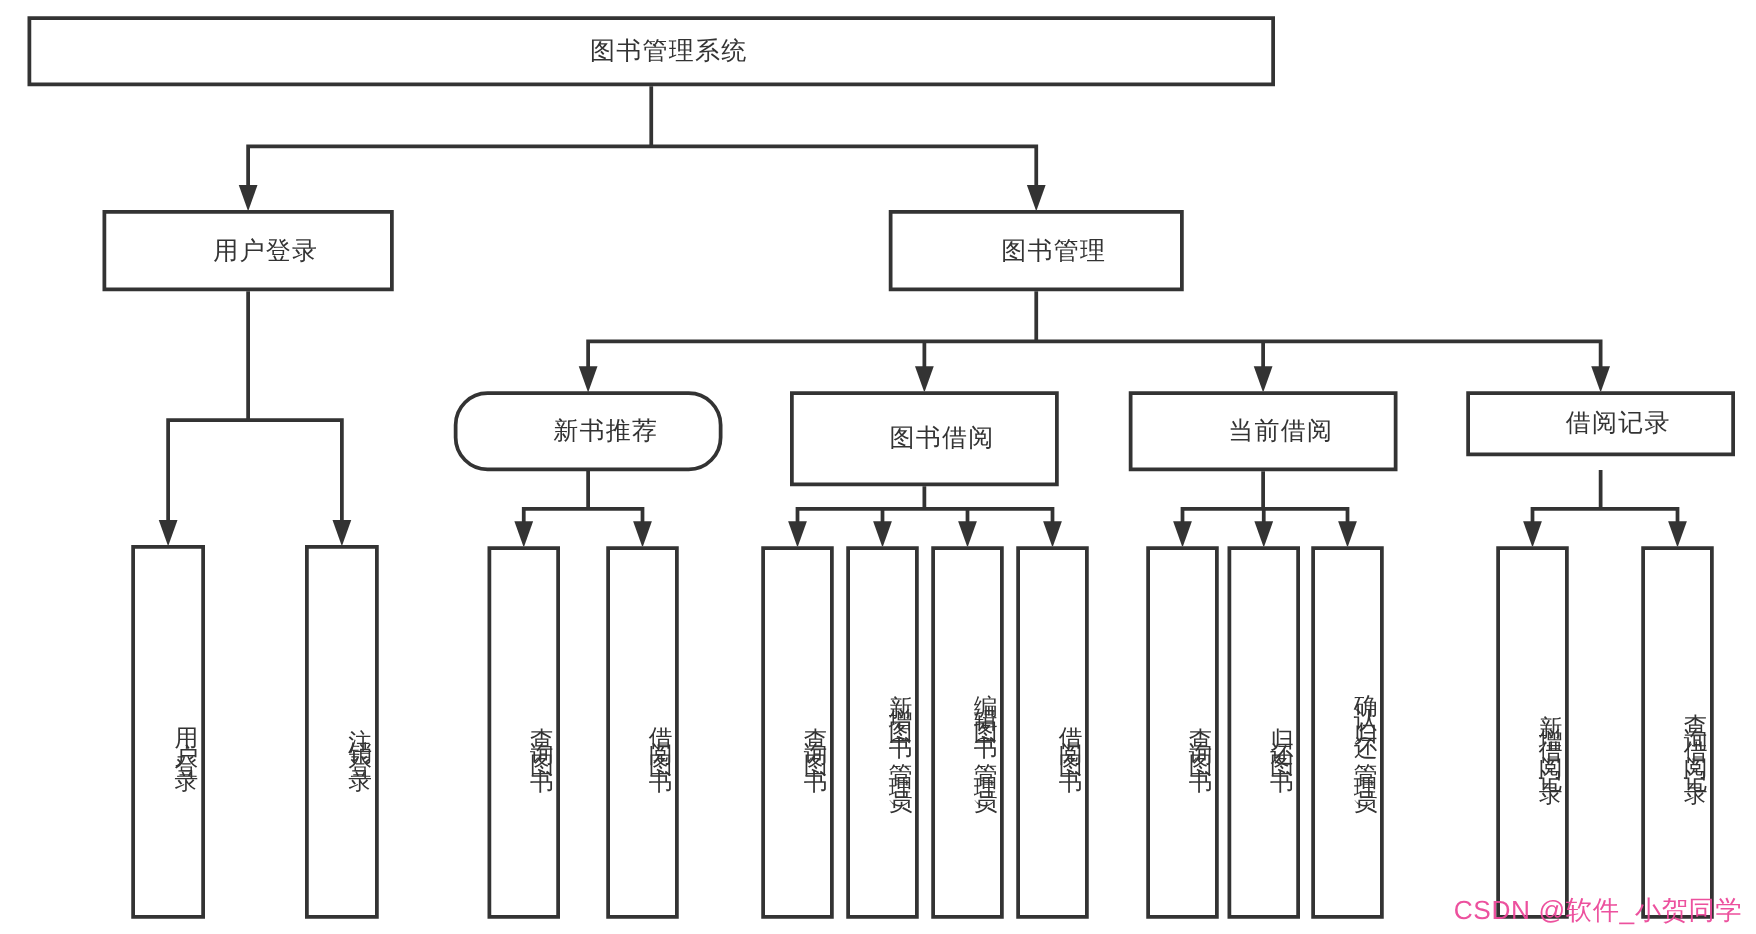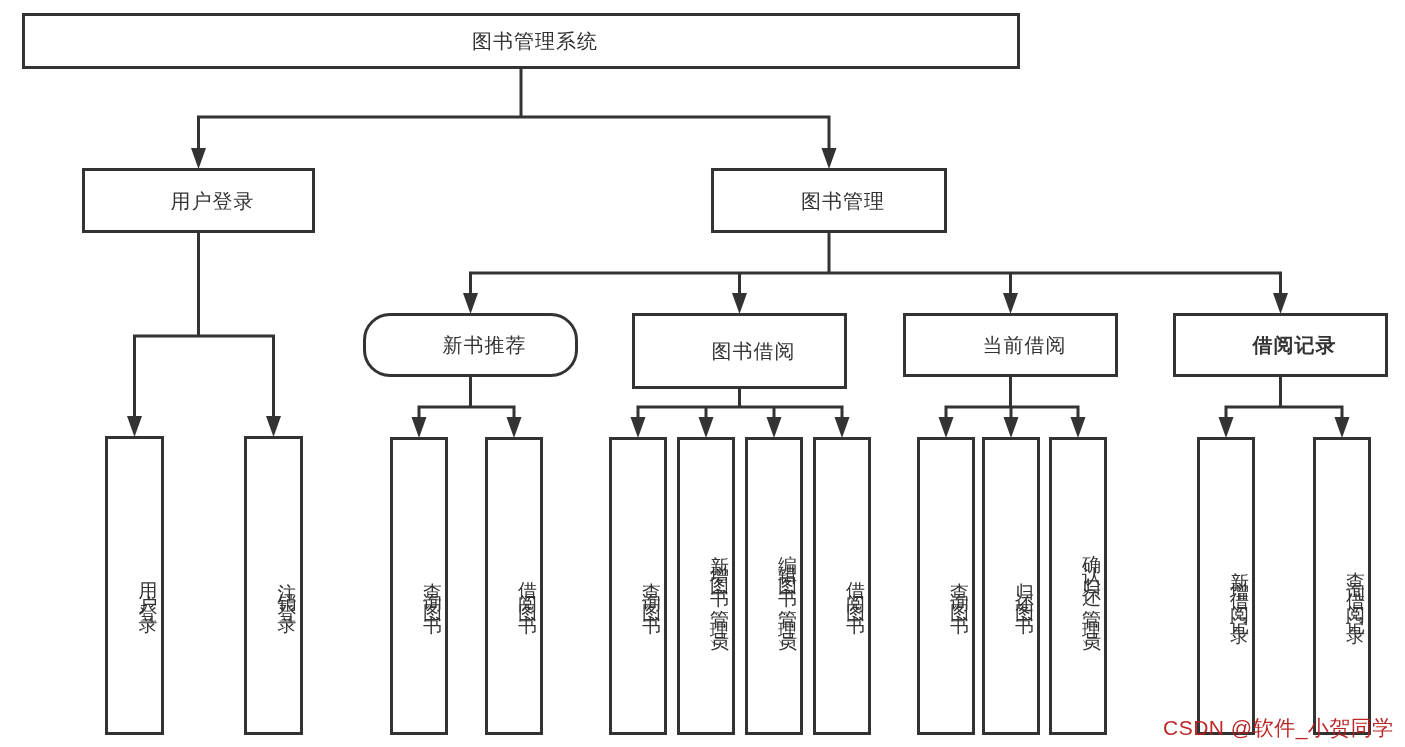--- a/index.html
+++ b/index.html
@@ -96,21 +96,21 @@
       </div>
       <div class="node" style="left: 363px; top: 313px; width: 215px; height: 64px; border-radius: 27px;">
         <span class="lbl">新书推荐</span>
       </div>
       <div class="node" style="left: 632px; top: 313px; width: 215px; height: 76px;">
         <span class="lbl">图书借阅</span>
       </div>
       <div class="node" style="left: 903px; top: 313px; width: 215px; height: 64px;">
         <span class="lbl">当前借阅</span>
       </div>
-      <div class="node" style="left: 1173px; top: 313px; width: 215px; height: 64px; font-weight: bold;">
+      <div class="node" style="left: 1173px; top: 313px; width: 215px; height: 52px;">
         <span class="lbl">借阅记录</span>
       </div>
       <div class="node v" style="left: 105px; top: 436px; width: 59px; height: 299px;">
         <span class="lbl">用户登录</span>
       </div>
       <div class="node v" style="left: 244px; top: 436px; width: 59px; height: 299px;">
         <span class="lbl">注销登录</span>
       </div>
       <div class="node v" style="left: 390px; top: 437px; width: 58px; height: 298px;">
         <span class="lbl">查询图书</span>
@@ -139,14 +139,14 @@
       <div class="node v" style="left: 1049px; top: 437px; width: 58px; height: 298px;">
         <span class="lbl">确认归还（管理员）</span>
       </div>
       <div class="node v" style="left: 1197px; top: 437px; width: 58px; height: 298px;">
         <span class="lbl">新增借阅记录</span>
       </div>
       <div class="node v" style="left: 1313px; top: 437px; width: 58px; height: 298px;">
         <span class="lbl">查询借阅记录</span>
       </div>
     </div>
-  <div class="watermark" style="left: 1163px; top: 714px; color: #b91c1c;">CSDN @软件_小贺同学</div>
+  <div class="watermark" style="left: 1163px; top: 714px; color: #ec4899;">CSDN @软件_小贺同学</div>
 </div>
 
 </body></html>

